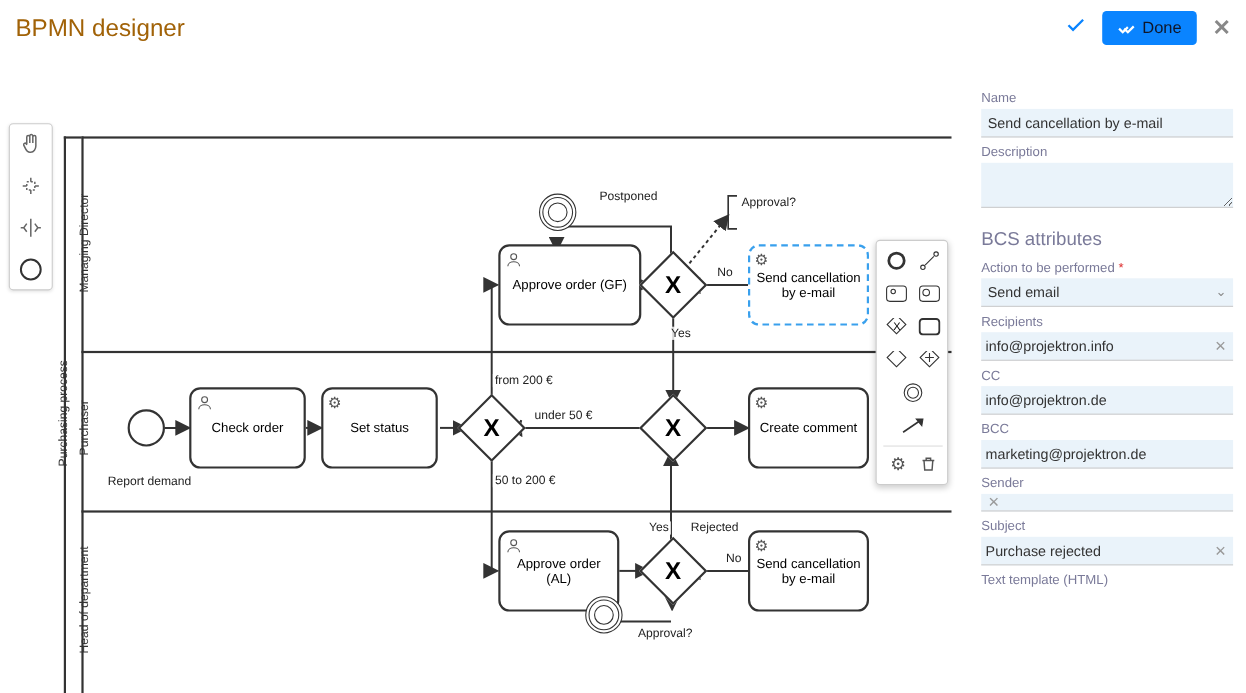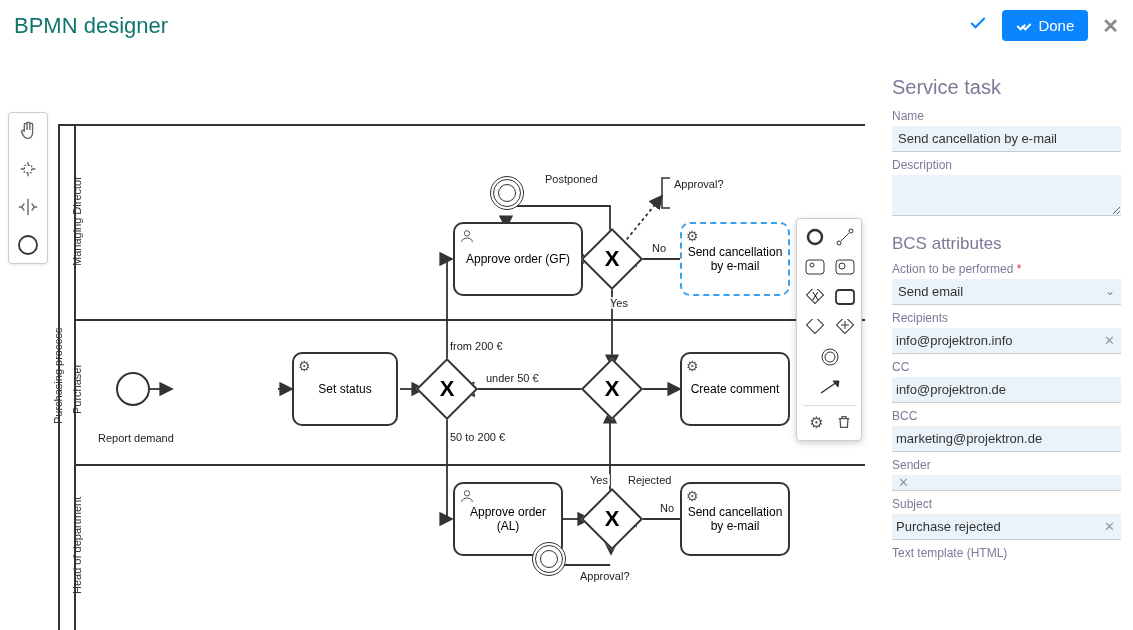--- a/index.html
+++ b/index.html
@@ -1,21 +1,21 @@
 <!DOCTYPE html>
 <html><head>
 <meta charset="utf-8">
 <style>
 *{box-sizing:border-box;margin:0;padding:0;font-family:Arial,sans-serif}
 body{width:1133px;height:630px;background:#fff;position:relative;overflow:hidden}
 .header{display:flex;align-items:center;justify-content:space-between;padding:10px 14px 20px;border-bottom:1px solid transparent}
-.header h1{font-size:22px;font-weight:400;color:#0f766e}
+.header h1{font-size:22px;font-weight:400;color:#a16207}
 .header-actions{display:flex;align-items:center;gap:14px}
 .check-icon{color:#0a84ff;font-size:22px;cursor:pointer}
-.done-btn{background:#0a84ff;color:#ffffff;border:none;border-radius:4px;padding:7px 14px;font-size:15px;display:flex;align-items:center;gap:6px;cursor:pointer}
+.done-btn{background:#0a84ff;color:#0f172a;border:none;border-radius:4px;padding:7px 14px;font-size:15px;display:flex;align-items:center;gap:6px;cursor:pointer}
 .close-icon{color:#888;font-size:20px;cursor:pointer;font-weight:bold}
 .main{display:flex;height:calc(100% - 60px)}
 .canvas-area{flex:1;position:relative;overflow:hidden}
 .toolbar{position:absolute;left:8px;top:50px;width:40px;background:#fff;border:1px solid #ccc;border-radius:4px;padding:4px 0;display:flex;flex-direction:column;align-items:center;gap:10px;box-shadow:0 1px 3px rgba(0,0,0,.1);z-index:10}
 .toolbar .tool{width:28px;height:28px;display:flex;align-items:center;justify-content:center;color:#666;cursor:pointer;font-size:18px}
 .pool-container{position:absolute;left:54px;top:62px;right:8px;bottom:0}
 .pool-title{position:absolute;left:-2px;top:180px;transform:rotate(-90deg);transform-origin:left top;font-size:11px;color:#333;white-space:nowrap}
 .lane-title{position:absolute;transform:rotate(-90deg);transform-origin:left top;font-size:11px;color:#333;white-space:nowrap}
 .pool-border{position:absolute;left:4px;top:0;bottom:10px;border:2px solid #333;border-right:none}
 .lane-border{position:absolute;left:20px;right:10px;border-top:2px solid #333}
@@ -134,20 +134,29 @@
 
           <path d="M569 120 L608 72" stroke-dasharray="3 3" marker-end=""></path>
         </g>
 
         <path d="M616 54 h-8 v30 h8" stroke="#333" stroke-width="1.5" fill="none"></path>
       </svg>
 
       <div class="start-event" style="left:62px;top:248px"></div>
       <div class="edge-label" style="left:42px;top:308px">Report demand</div>
 
+      <div class="task" style="left:118px;top:228px;width:106px;height:74px">
+        <span class="task-icon">
+          <svg width="16" height="16" viewBox="0 0 24 24" fill="none" stroke="#555" stroke-width="1.5">
+              <circle cx="12" cy="8" r="4"></circle>
+              <path d="M4 21c0-4 4-6 8-6s8 2 8 6"></path>
+            </svg>
+        </span>
+        <span>Check order</span>
+      </div>
 
       <div class="task" style="left:238px;top:228px;width:106px;height:74px">
         <span class="task-icon">⚙</span>
         <span>Set status</span>
       </div>
 
       <div class="gateway" style="left:371px;top:243px">
           <span class="gw-x">X</span>
         </div>
       <div class="edge-label" style="left:394px;top:216px">from 200 €</div>
@@ -270,21 +279,20 @@
               <svg width="16" height="16" viewBox="0 0 24 24" stroke="#555" fill="none" stroke-width="2">
                 <path d="M4 7h16M9 7V4h6v3M6 7l1 13h10l1-13"></path>
               </svg>
             </span>
         </div>
       </div>
     </div>
   </div>
 
   <div class="side-panel">
-    <h2>Service task</h2>
 
     <div class="field-label">Name</div>
     <input class="text-input" value="Send cancellation by e-mail" style="">
 
     <div class="field-label">Description</div>
     <textarea class="text-area" style=""></textarea>
 
     <h3>BCS attributes</h3>
 
     <div class="field-label"><span>Action to be performed</span> <span class="req">*</span></div>

